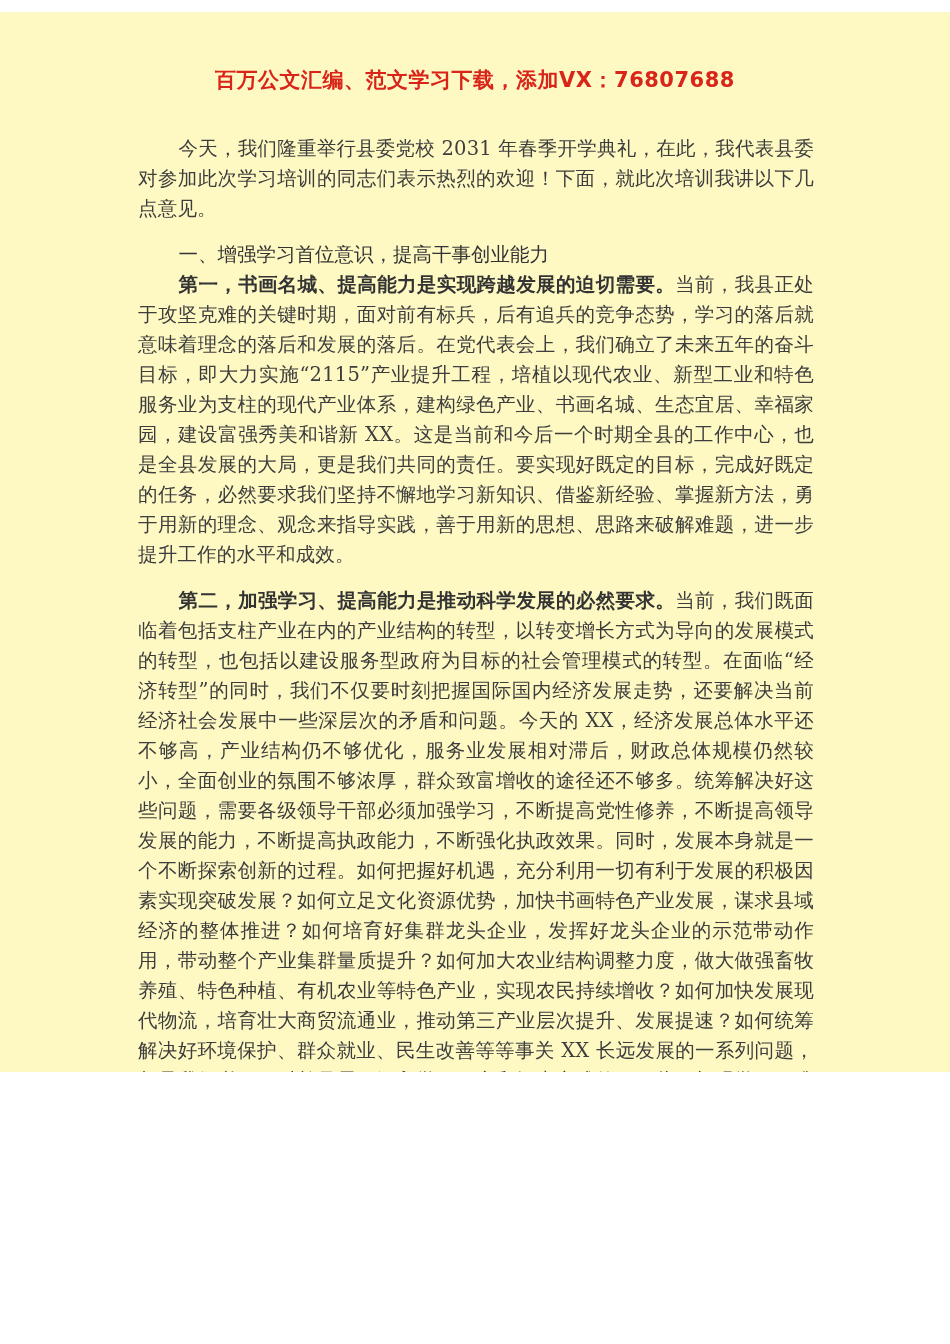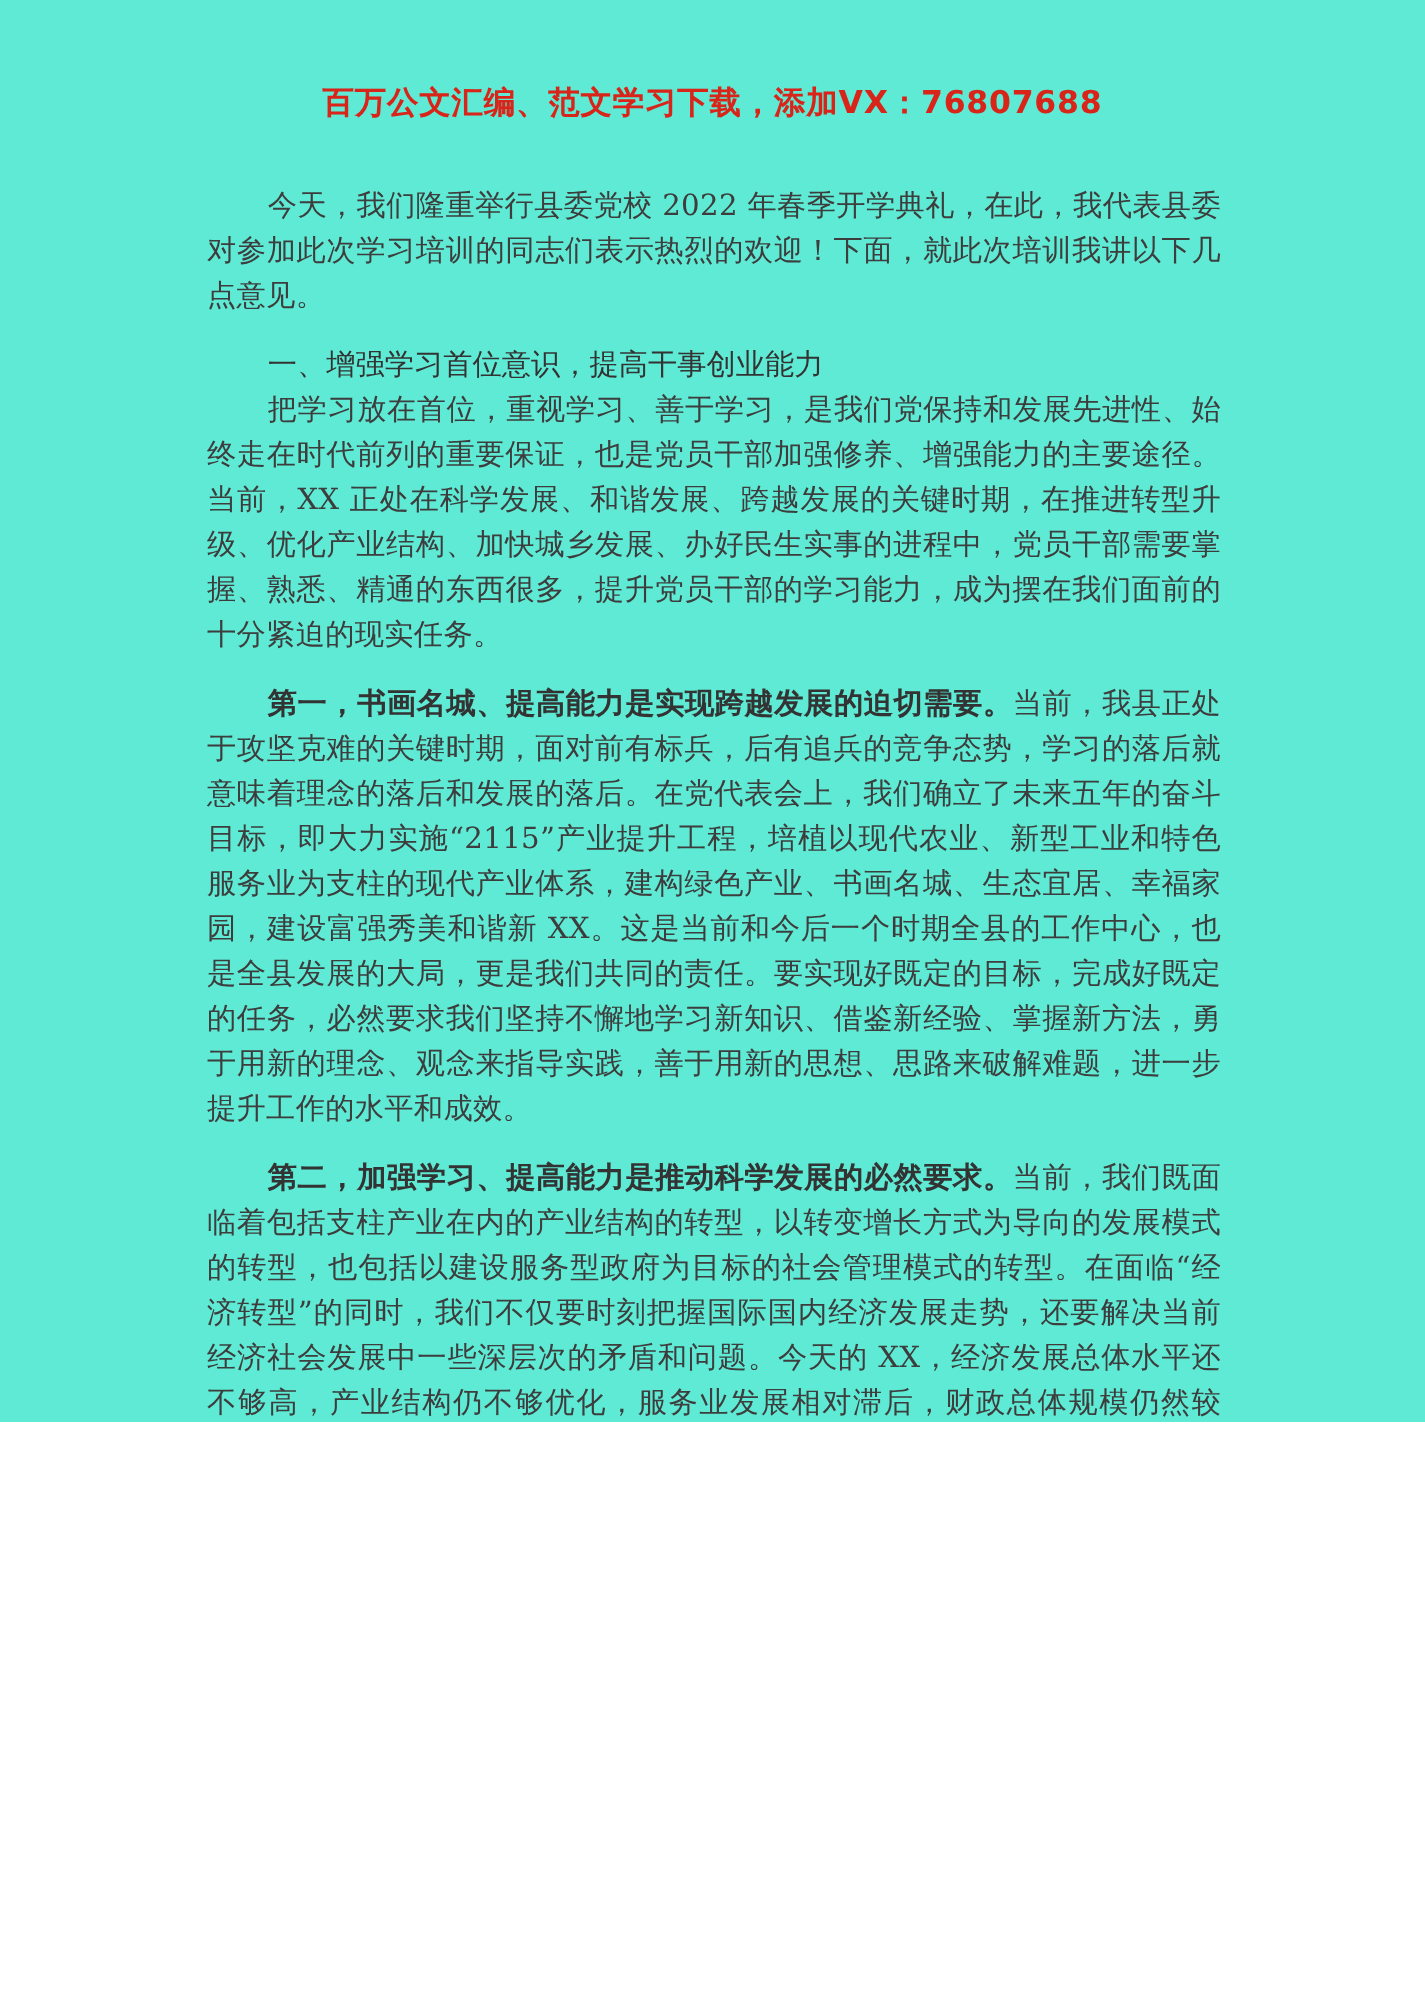--- a/index.html
+++ b/index.html
@@ -8,24 +8,25 @@
     padding: 0;
     background: #ffffff;
   }
   body {
     font-family: "DejaVu Serif", "Liberation Serif", serif;
     color: #3a3a3a;
   }
   .page {
     position: relative;
     width: 950px;
-    height: 948px;
-    background: #5eead4;
+    height: 1060px;
+    background: #fef9c3;
     overflow: hidden;
     box-sizing: border-box;
+    margin-top: 12px;
   }
   .watermark-bar {
     position: absolute;
     top: 58px;
     left: 0;
     width: 950px;
     text-align: center;
     line-height: 1;
   }
   .watermark-text {
@@ -80,25 +81,24 @@
 
 <div class="page">
 
   <div class="watermark-bar">
     <span class="watermark-text">百万公文汇编、范文学习下载，添加VX：76807688</span>
   </div>
 
   <div class="doc-body">
 
 
-    <p class="para indent">今天，我们隆重举行县委党校 2022 年春季开学典礼，在此，我代表县委对参加此次学习培训的同志们表示热烈的欢迎！下面，就此次培训我讲以下几点意见。</p>
+    <p class="para indent">今天，我们隆重举行县委党校 2031 年春季开学典礼，在此，我代表县委对参加此次学习培训的同志们表示热烈的欢迎！下面，就此次培训我讲以下几点意见。</p>
 
     <p class="heading">一、增强学习首位意识，提高干事创业能力</p>
 
-    <p class="para indent">把学习放在首位，重视学习、善于学习，是我们党保持和发展先进性、始终走在时代前列的重要保证，也是党员干部加强修养、增强能力的主要途径。当前，XX 正处在科学发展、和谐发展、跨越发展的关键时期，在推进转型升级、优化产业结构、加快城乡发展、办好民生实事的进程中，党员干部需要掌握、熟悉、精通的东西很多，提升党员干部的学习能力，成为摆在我们面前的十分紧迫的现实任务。</p>
 
     <p class="para indent">
       <span class="lead">第一，书画名城、提高能力是实现跨越发展的迫切需要。</span><span>当前，我县正处于攻坚克难的关键时期，面对前有标兵，后有追兵的竞争态势，学习的落后就意味着理念的落后和发展的落后。在党代表会上，我们确立了未来五年的奋斗目标，即大力实施“2115”产业提升工程，培植以现代农业、新型工业和特色服务业为支柱的现代产业体系，建构绿色产业、书画名城、生态宜居、幸福家园，建设富强秀美和谐新 XX。这是当前和今后一个时期全县的工作中心，也是全县发展的大局，更是我们共同的责任。要实现好既定的目标，完成好既定的任务，必然要求我们坚持不懈地学习新知识、借鉴新经验、掌握新方法，勇于用新的理念、观念来指导实践，善于用新的思想、思路来破解难题，进一步提升工作的水平和成效。</span>
     </p>
 
     <p class="para indent">
       <span class="lead">第二，加强学习、提高能力是推动科学发展的必然要求。</span><span>当前，我们既面临着包括支柱产业在内的产业结构的转型，以转变增长方式为导向的发展模式的转型，也包括以建设服务型政府为目标的社会管理模式的转型。在面临“经济转型”的同时，我们不仅要时刻把握国际国内经济发展走势，还要解决当前经济社会发展中一些深层次的矛盾和问题。今天的 XX，经济发展总体水平还不够高，产业结构仍不够优化，服务业发展相对滞后，财政总体规模仍然较小，全面创业的氛围不够浓厚，群众致富增收的途径还不够多。统筹解决好这些问题，需要各级领导干部必须加强学习，不断提高党性修养，不断提高领导发展的能力，不断提高执政能力，不断强化执政效果。同时，发展本身就是一个不断探索创新的过程。如何把握好机遇，充分利用一切有利于发展的积极因素实现突破发展？如何立足文化资源优势，加快书画特色产业发展，谋求县域经济的整体推进？如何培育好集群龙头企业，发挥好龙头企业的示范带动作用，带动整个产业集群量质提升？如何加大农业结构调整力度，做大做强畜牧养殖、特色种植、有机农业等特色产业，实现农民持续增收？如何加快发展现代物流，培育壮大商贸流通业，推动第三产业层次提升、发展提速？如何统筹解决好环境保护、群众就业、民生改善等等事关 XX 长远发展的一系列问题，都是我们必须面对并且需要深入学习研究和探索实践的。因此，加强学习，准确把握科学发展时代脉搏，不仅是我们工作的需要，也是时代发展的要求，更是 XX 实现科学发展的必然要求。</span>
     </p>
 
   </div>

